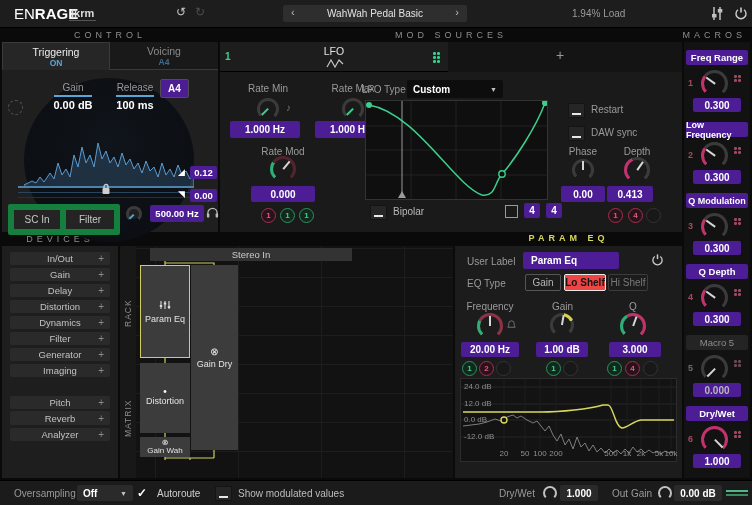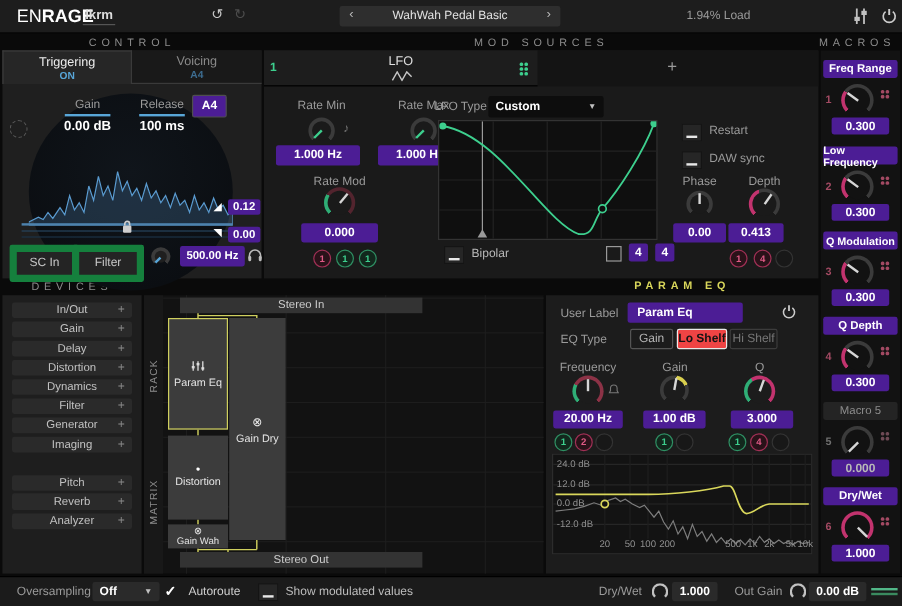--- a/index.html
+++ b/index.html
@@ -431,21 +431,20 @@
       <span>Gain Dry</span>
     </div>
     <div class="node" style="left:20px;top:117px;width:50px;height:70px;">
       <span style="color:#fff;font-size:10px;line-height:4px;">•</span>
       <span>Distortion</span>
     </div>
     <div class="node" style="left:20px;top:191px;width:50px;height:20px;gap:0;font-size:8px;">
       <span style="font-size:8px;color:#eee;line-height:7px;">⊗</span>
       <span>Gain Wah</span>
     </div>
-    <div class="rkbar" style="left:30px;top:214px;width:202px;height:13px;">Stereo Out</div>
   </div>
 
   <div class="panel" style="left:455px;top:246px;width:227px;height:232px;">
     <span class="abs" style="left:12px;top:10px;color:#9a9a9a;">User Label</span>
     <div class="vbox" style="left:68px;top:6px;width:88px;height:17px;justify-content:flex-start;padding-left:8px;">Param Eq</div>
     <span class="abs" style="left:196px;top:7px;">
       <svg width="13" height="14" viewBox="0 0 14 14">
           <path d="M7 1v5" stroke="#ccc" stroke-width="1.6"></path>
           <path d="M4 3.2a5 5 0 1 0 6 0" fill="none" stroke="#ccc" stroke-width="1.4"></path>
         </svg>

